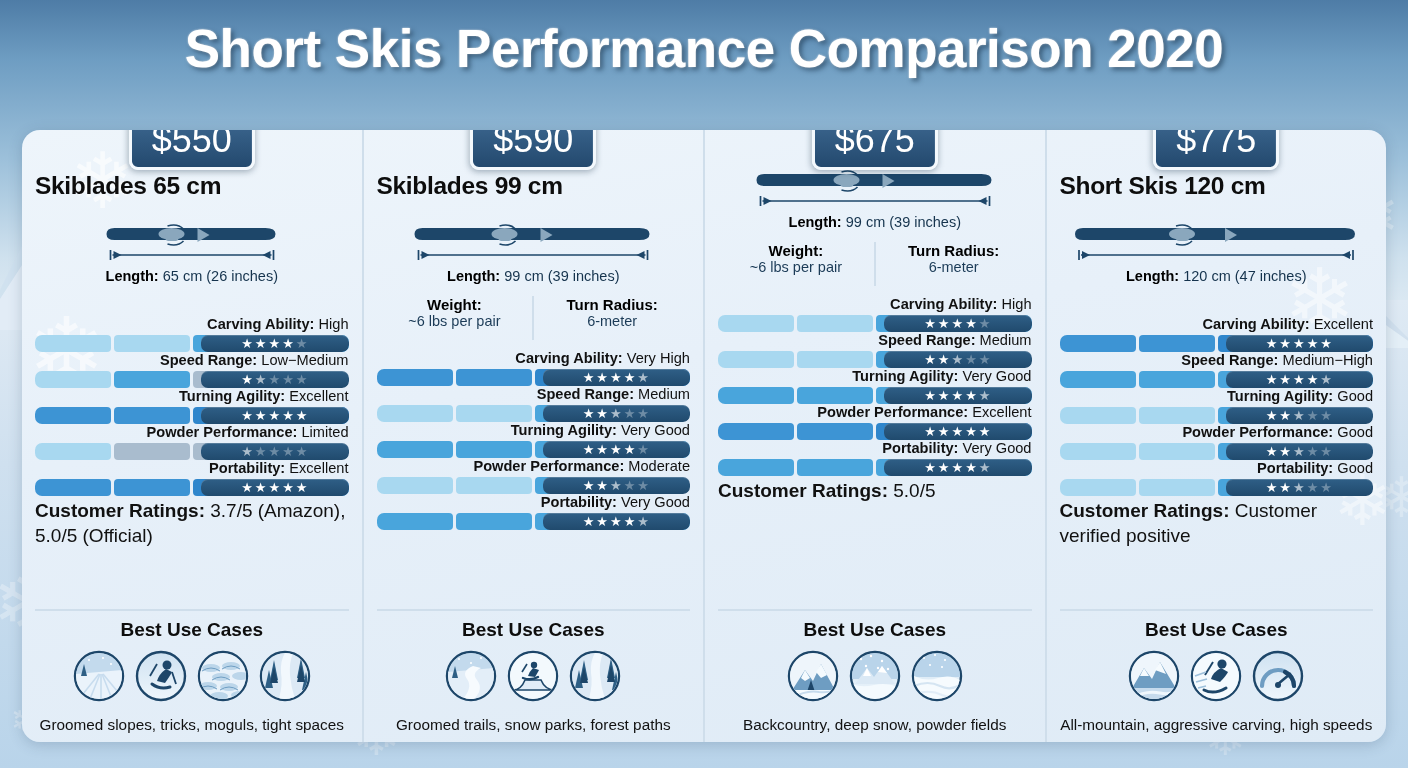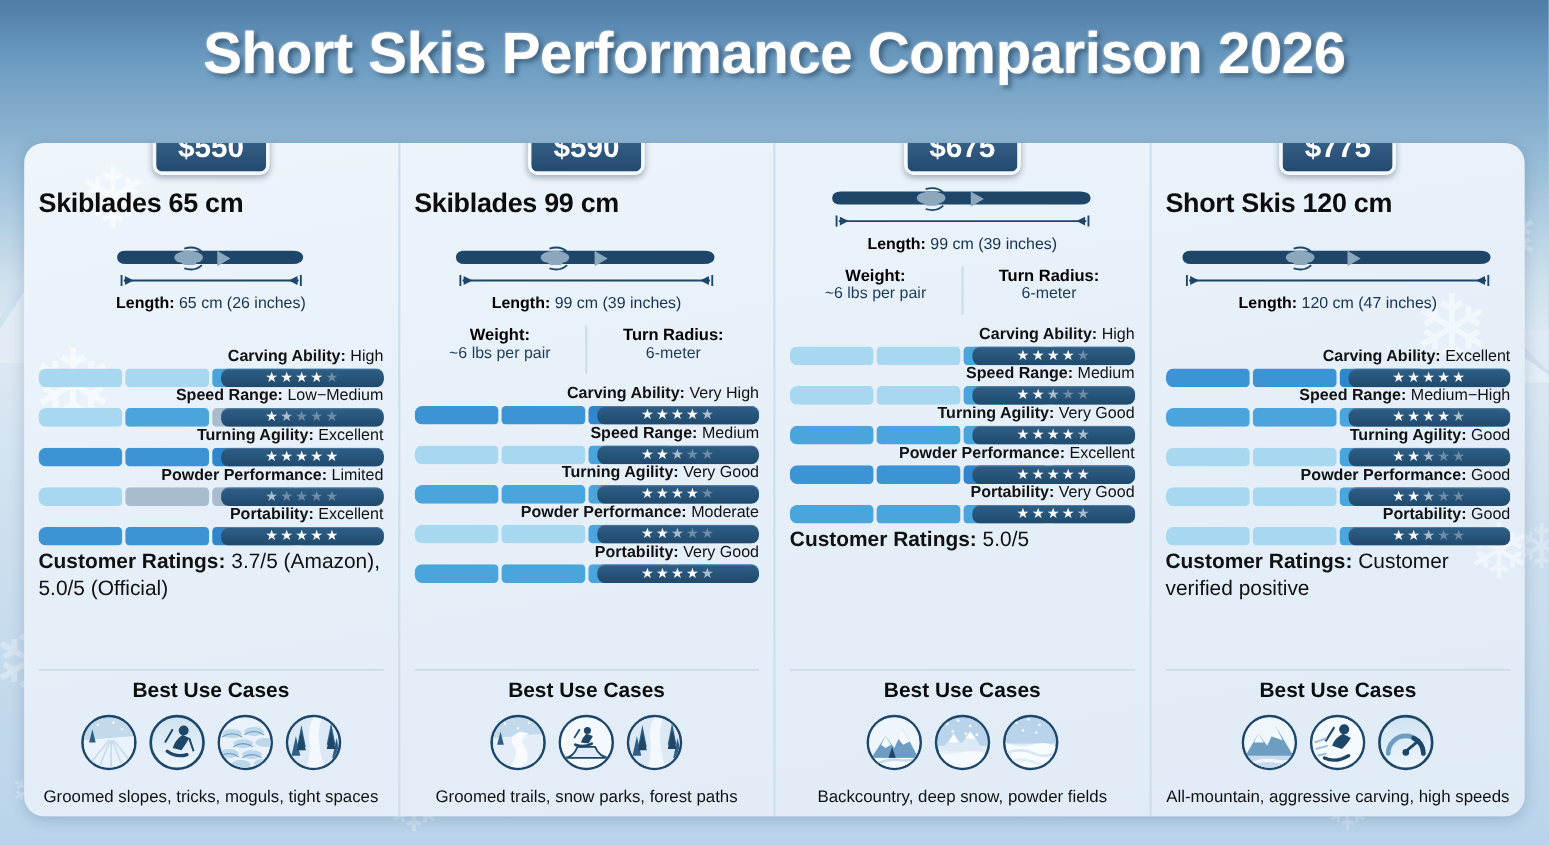--- a/index.html
+++ b/index.html
@@ -46,21 +46,21 @@
 
   .card {
     position:relative; flex:1 1 0; padding:16px 13px 0 13px;
     display:flex; flex-direction:column;
   }
   .card + .card { border-left:2px solid #cfdeeb; }
 
   .badge {
     position:absolute; top:-18px; left:50%; transform:translateX(-50%);
     background:linear-gradient(#3f6a93,#23496e);
-    color:#fff; font-size:27px; font-weight:bold;
+    color:#fff; font-size:36px; font-weight:normal;
     padding:4px 20px 6px; border-radius:9px;
     border:3px solid #f4f9fd;
     box-shadow:0 2px 6px rgba(20,45,70,.35);
     white-space:nowrap; z-index:4;
   }
   .cardtitle {
     margin-top:26px; text-align:left; font-size:24.5px; font-weight:bold;
     color:#0d0d0d; letter-spacing:-.3px; white-space:nowrap;
   }
 
@@ -138,21 +138,21 @@
   </svg>
 
   <div class="flake" style="left:1340px; top:180px; font-size:72px; opacity:.30;">❄</div>
   <div class="flake" style="left:1378px; top:470px; font-size:56px; opacity:.28;">❄</div>
   <div class="flake" style="left:-8px; top:560px; font-size:86px; opacity:.30;">❄</div>
   <div class="flake" style="left:352px; top:706px; font-size:58px; opacity:.28;">❄</div>
   <div class="flake" style="left:1205px; top:714px; font-size:48px; opacity:.26;">❄</div>
   <div class="flake" style="left:10px; top:700px; font-size:40px; opacity:.30;">❄</div>
 </div>
 
-<div id="title">Short Skis Performance Comparison 2026</div>
+<div id="title">Short Skis Performance Comparison 2020</div>
 
 <div id="panel">
   <div class="cardflake" style="left:48px; top:6px; font-size:78px;">❄</div>
   <div class="cardflake" style="left:6px; top:168px; font-size:92px;">❄</div>
   <div class="cardflake" style="right:30px; top:120px; font-size:86px; opacity:.5;">❄</div>
   <div class="cardflake" style="right:-6px; top:330px; font-size:70px; opacity:.45;">❄</div>
   <div id="cards" style="display:flex; width:100%;">
       <div class="card">
     <div class="badge">$550</div>
     <div class="cardtitle">Skiblades 65 cm</div>

